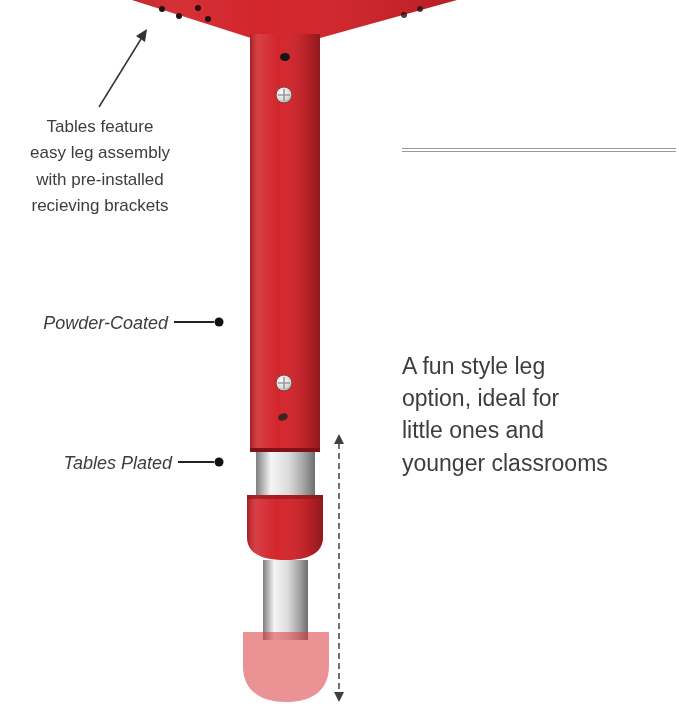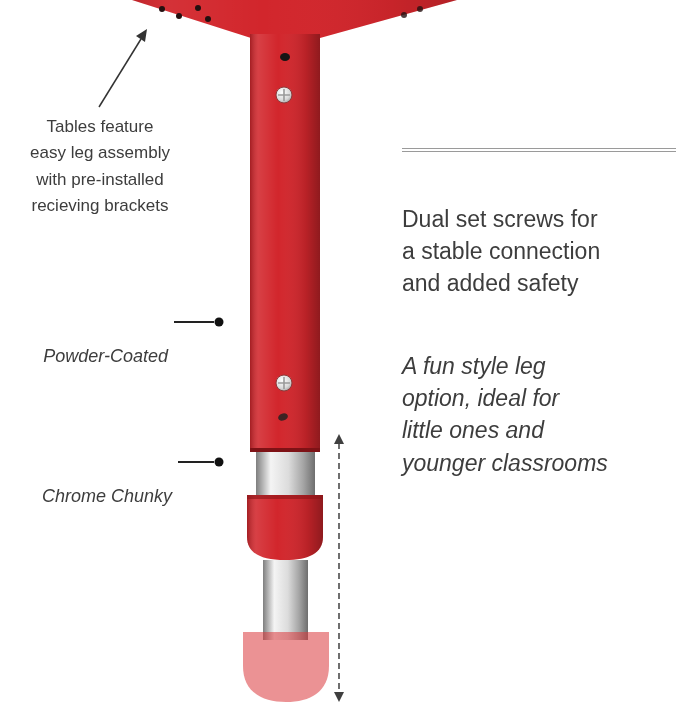--- a/index.html
+++ b/index.html
@@ -25,21 +25,20 @@
     color: var(--text, #3b3b3b);
   }
   .label {
     position: absolute;
     font-style: italic;
     font-size: 18px;
     line-height: 22px;
     color: var(--text, #3b3b3b);
     text-align: right;
     width: 168px;
-    margin-top: 33px;
   }
   .label.powder { left: 0; top: 312px; }
   .label.chromep { left: 4px; top: 452px; }
 
   
   .title {
     position: absolute;
     left: 401px; top: 60px;
     font-size: 48px;
     font-weight: 300;
@@ -56,21 +55,21 @@
   }
   .feature {
     position: absolute;
     left: 402px;
     width: 277px;
     font-size: 23px;
     line-height: 1.4;
     color: var(--text, #3d3d3d);
   }
   .f1 { top: 203px; }
-  .f2 { top: 350px; font-style: italic; }
+  .f2 { top: 350px; }
   .f3 { top: 533px; font-size: 22px; }
 </style>
 </head>
 <body>
 
 <div class="scene">
 
   <svg class="art" width="679" height="706" viewBox="0 0 679 706">
     <defs>
       <linearGradient id="tubeShade" x1="0" y1="0" x2="1" y2="0">
@@ -159,24 +158,21 @@
       <line x1="178" y1="462" x2="214" y2="462" stroke="#222222" stroke-width="2"></line>
       <circle cx="219" cy="462" r="4.5" fill="#111111"></circle>
     </g>
   </svg>
 
   <div class="note ml">Tables feature
 easy leg assembly
 with pre-installed
 recieving brackets</div>
   <div class="label powder">Powder-Coated</div>
-  <div class="label chromep">Chrome Chunky</div>
+  <div class="label chromep">Tables Plated</div>
 
   <div class="rule"></div>
-  <p class="feature f1 ml">Dual set screws for
-a stable connection
-and added safety</p>
   <p class="feature f2 ml">A fun style leg
 option, ideal for
 little ones and
 younger classrooms</p>
 
 </div>
 
 </body></html>

